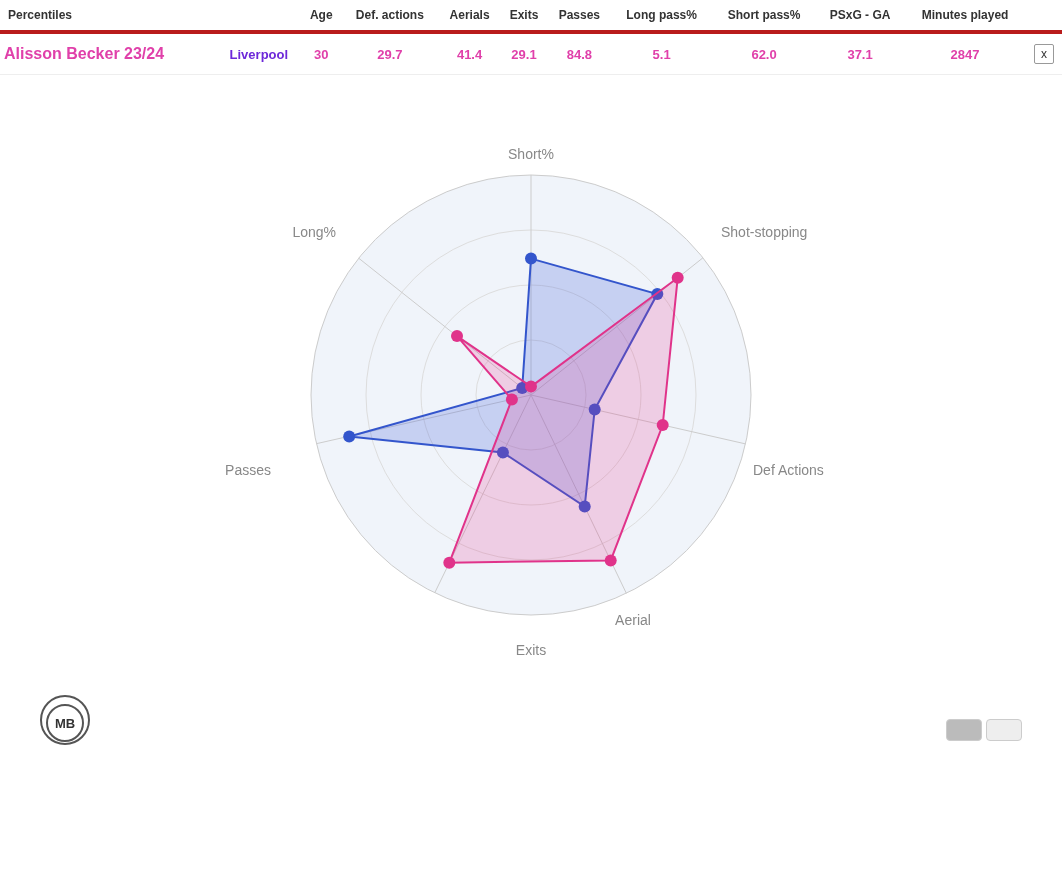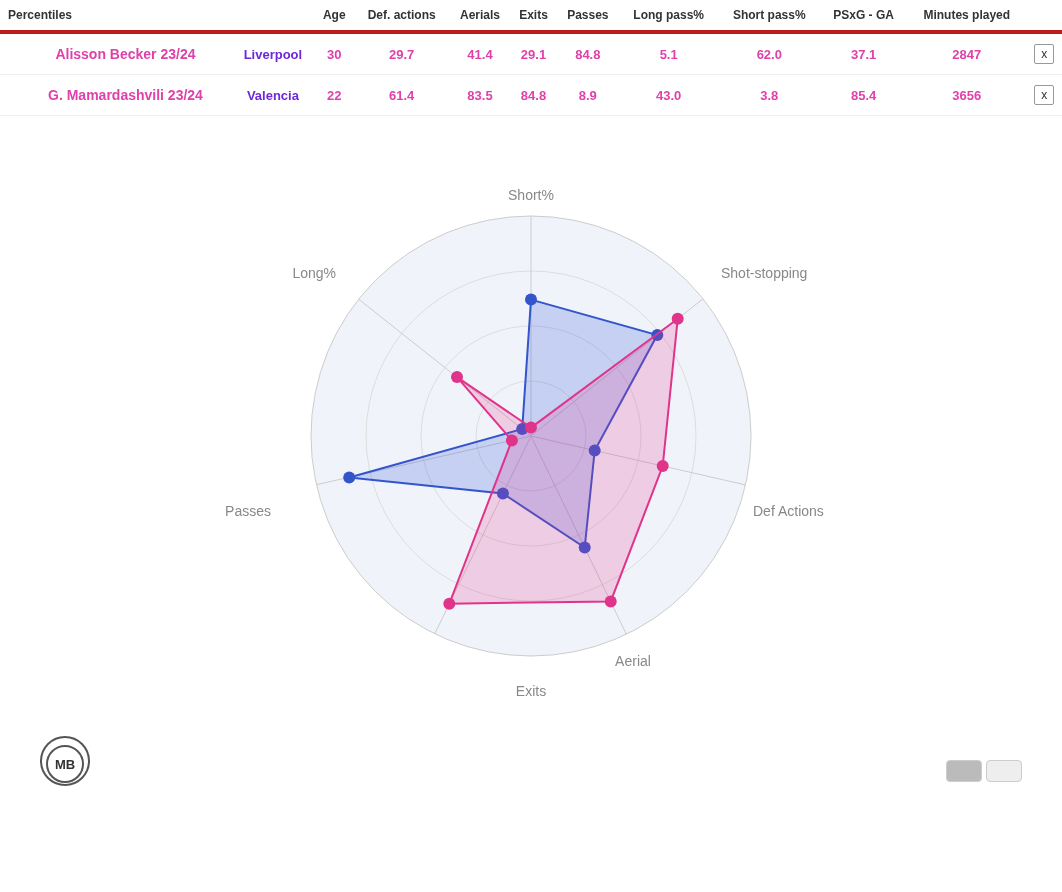--- a/index.html
+++ b/index.html
@@ -3,21 +3,21 @@
   <meta charset="utf-8">
   <style>
     * { box-sizing: border-box; margin: 0; padding: 0; }
     body { font-family: Arial, sans-serif; background: #fff; width: 1062px; min-height: 892px; overflow-x: hidden; }
     table { width: 100%; border-collapse: collapse; font-size: 13px; }
     thead tr { border-bottom: 4px solid #b91c1c; }
     thead th { padding: 8px 4px; text-align: center; font-weight: 600; color: #333; font-size: 12px; line-height: 1.2; }
     thead th:first-child { text-align: left; padding-left: 8px; }
     tbody tr { border-bottom: 1px solid #eee; }
     tbody td { padding: 10px 4px; text-align: center; color: #e040aa; font-weight: 700; font-size: 13px; }
-    tbody td:first-child { text-align: center; color: #e040aa; font-weight: 700; font-size: 14px; padding-left: 24px; }
+    tbody td:first-child { text-align: left; color: #e040aa; font-weight: 700; font-size: 16px; padding-left: 4px; }
     tbody td.team-name { color: #6d28d9; font-weight: 700; }
     .x-btn { border: 1px solid #999; background: #fff; cursor: pointer; padding: 2px 6px; font-size: 12px; color: #333; border-radius: 2px; }
 
     
     .radar-container { position: relative; width: 100%; display: flex; justify-content: center; margin-top: 10px; }
     .radar-svg { overflow: visible; }
 
     
     .logo-area { position: absolute; bottom: 20px; left: 40px; }
     .logo-circle { width: 50px; height: 50px; border-radius: 50%; border: 2px solid #555; display: flex; align-items: flex-end; justify-content: center; font-weight: 900; font-size: 12px; color: #333; }
@@ -59,34 +59,20 @@
           <td class="team-name">Liverpool</td>
           <td>30</td>
           <td>29.7</td>
           <td>41.4</td>
           <td>29.1</td>
           <td>84.8</td>
           <td>5.1</td>
           <td>62.0</td>
           <td>37.1</td>
           <td>2847</td>
-          <td><button class="x-btn">x</button></td>
-        </tr>
-        <tr>
-          <td>G. Mamardashvili 23/24</td>
-          <td class="team-name">Valencia</td>
-          <td>22</td>
-          <td>61.4</td>
-          <td>83.5</td>
-          <td>84.8</td>
-          <td>8.9</td>
-          <td>43.0</td>
-          <td>3.8</td>
-          <td>85.4</td>
-          <td>3656</td>
           <td><button class="x-btn">x</button></td>
         </tr>
       </tbody>
     </table>
   </div>
 
   <div class="chart-wrapper">
     <div class="radar-container">
       <svg class="radar-svg" width="700" height="620" viewBox="0 0 700 620">
 

